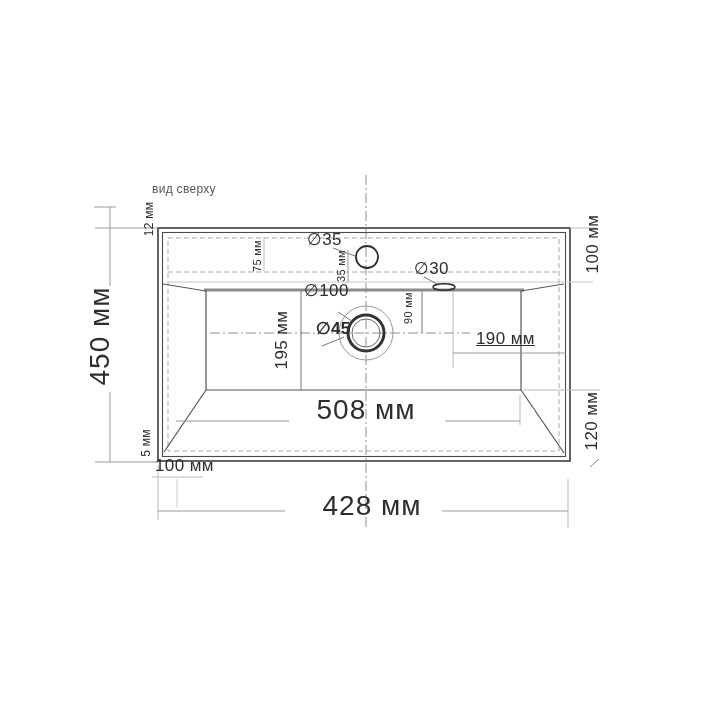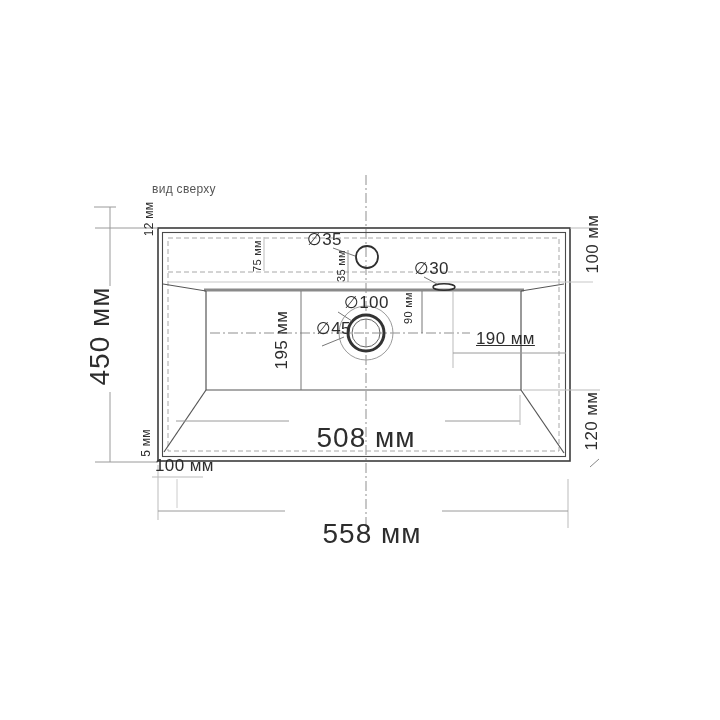--- a/index.html
+++ b/index.html
@@ -2,21 +2,21 @@
 <html><head>
 <meta charset="utf-8">
 <style>
   html,body{margin:0;padding:0;background:#fff;}
   #stage{position:relative;width:572px;height:720px;background:#ffffff;overflow:hidden;
          font-family:"Liberation Sans","DejaVu Sans",sans-serif;padding-left:28px;}
   svg{position:absolute;left:0;top:0;}
   .lbl{position:absolute;color:#2d2d2d;white-space:nowrap;line-height:1;
        font-family:"Liberation Sans","DejaVu Sans",sans-serif;}
   .rot{transform:translate(-50%,-50%) rotate(-90deg);}
-  .ctr{transform:translate(-50%,-50%);margin-top:28px;}
+  .ctr{transform:translate(-50%,-50%);}
   .s11{font-size:11px;letter-spacing:.3px;}
   .s12{font-size:12px;letter-spacing:.3px;}
   .s17{font-size:17px;letter-spacing:.4px;}
   .s28{font-size:28px;letter-spacing:1px;}
   .gray{color:#555;}
 </style>
 </head>
 <body>
 
 <div id="stage">
@@ -100,24 +100,24 @@
   <div class="lbl s28 rot" style="left:100px;top:336px;">450 мм</div>
   <div class="lbl s12 rot" style="left:146px;top:443px;">5 мм</div>
 
   <div class="lbl s11 rot" style="left:257px;top:256px;">75 мм</div>
   <div class="lbl s11 rot" style="left:341px;top:266px;">35 мм</div>
   <div class="lbl s11 rot" style="left:408px;top:308px;">90 мм</div>
   <div class="lbl s17 rot" style="left:281px;top:340px;">195 мм</div>
 
   <div class="lbl s17" style="left:307px;top:231px;">∅35</div>
   <div class="lbl s17" style="left:391px;top:260px;margin-left:23px;">∅30</div>
-  <div class="lbl s17" style="left:304px;top:294px;margin-left:40px;">∅100</div>
-  <div class="lbl s17" style="left:316px;top:320px;">∅45</div>
+  <div class="lbl s17" style="left:304px;top:282px;">∅100</div>
+  <div class="lbl s17" style="left:316px;top:320px;font-weight:bold;">∅45</div>
 
   <div class="lbl s17" style="left:476px;top:330px;text-decoration:underline;">190 мм</div>
   <div class="lbl s28 ctr" style="left:366px;top:410px;">508 мм</div>
   <div class="lbl s17" style="left:155px;top:457px;">100 мм</div>
-  <div class="lbl s28 ctr" style="left:372px;top:506px;">558 мм</div>
+  <div class="lbl s28 ctr" style="left:372px;top:506px;">428 мм</div>
 
   <div class="lbl s17 rot" style="left:592px;top:244px;">100 мм</div>
   <div class="lbl s17 rot" style="left:591px;top:421px;">120 мм</div>
 
 </div>
 
 </body></html>

